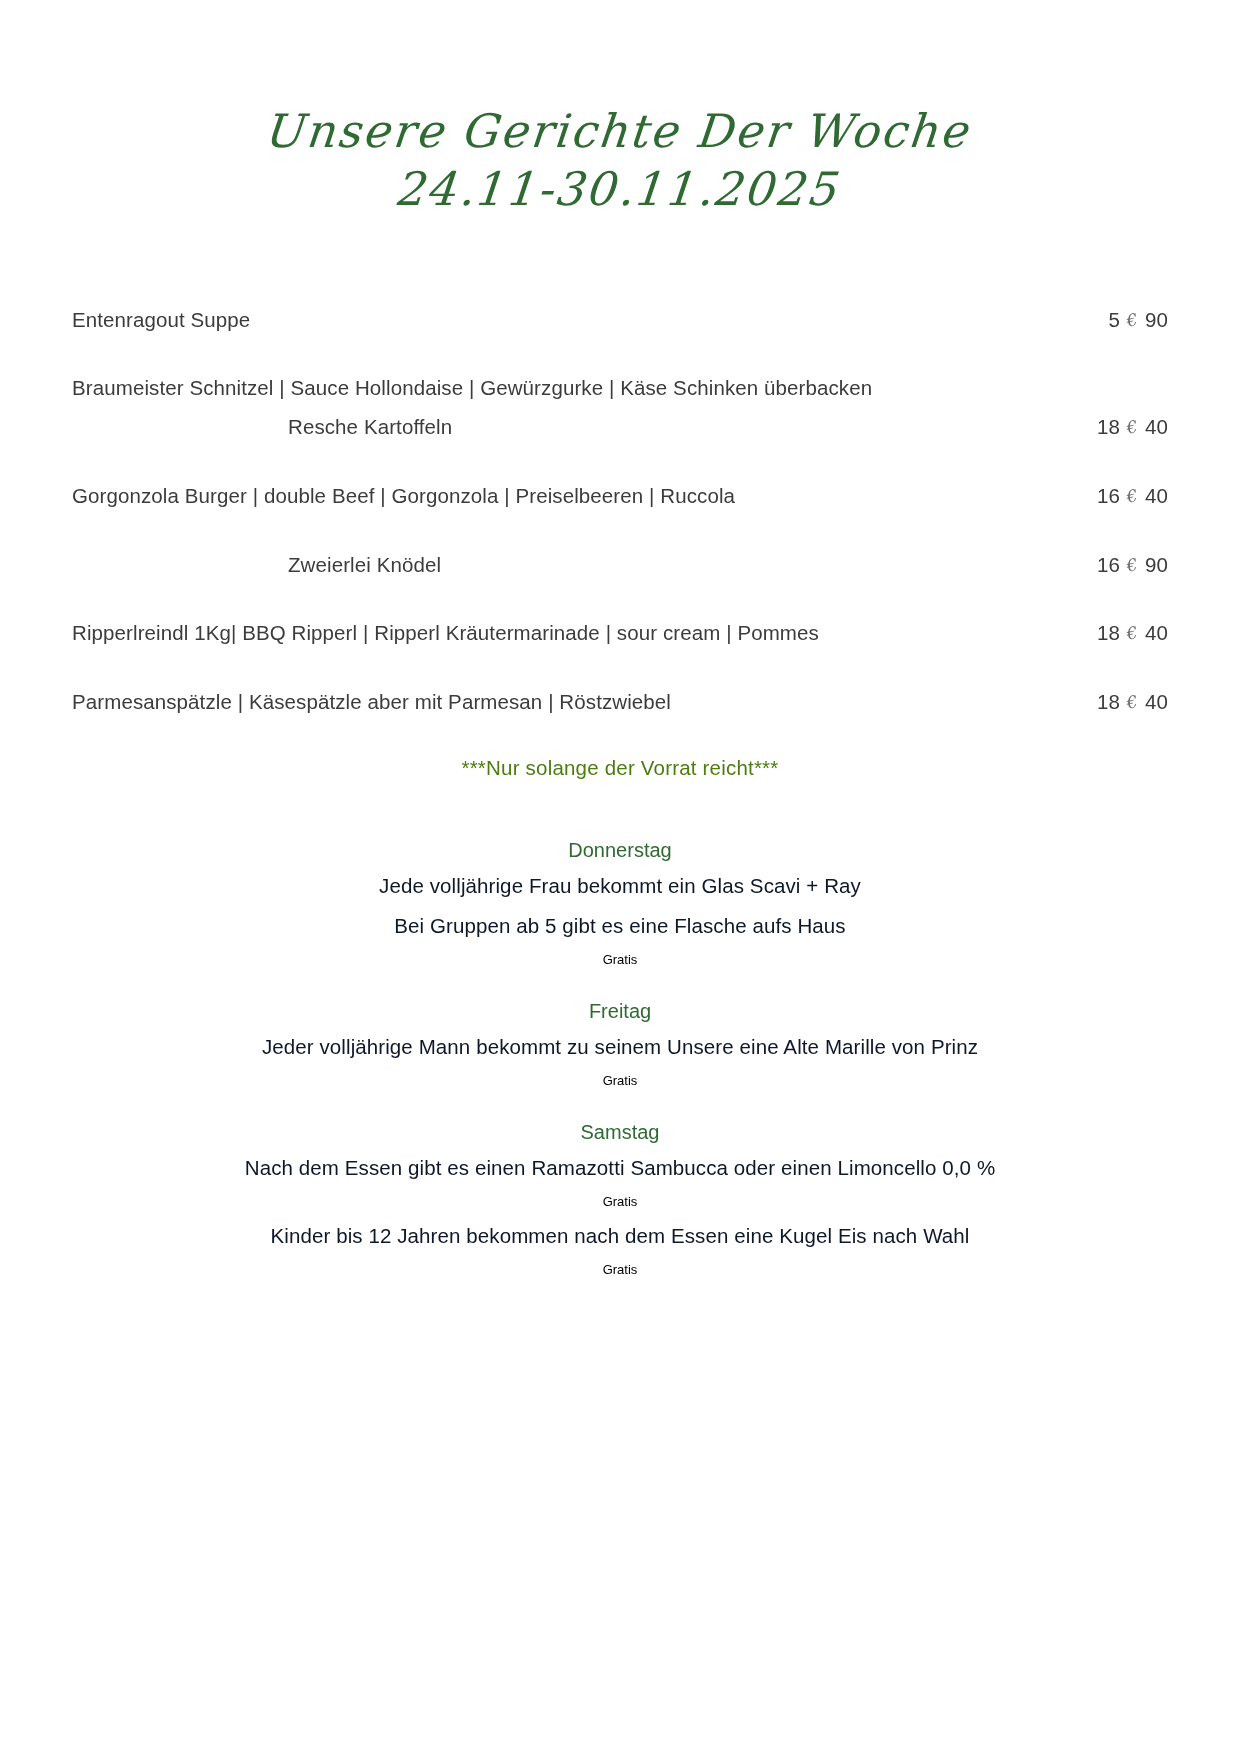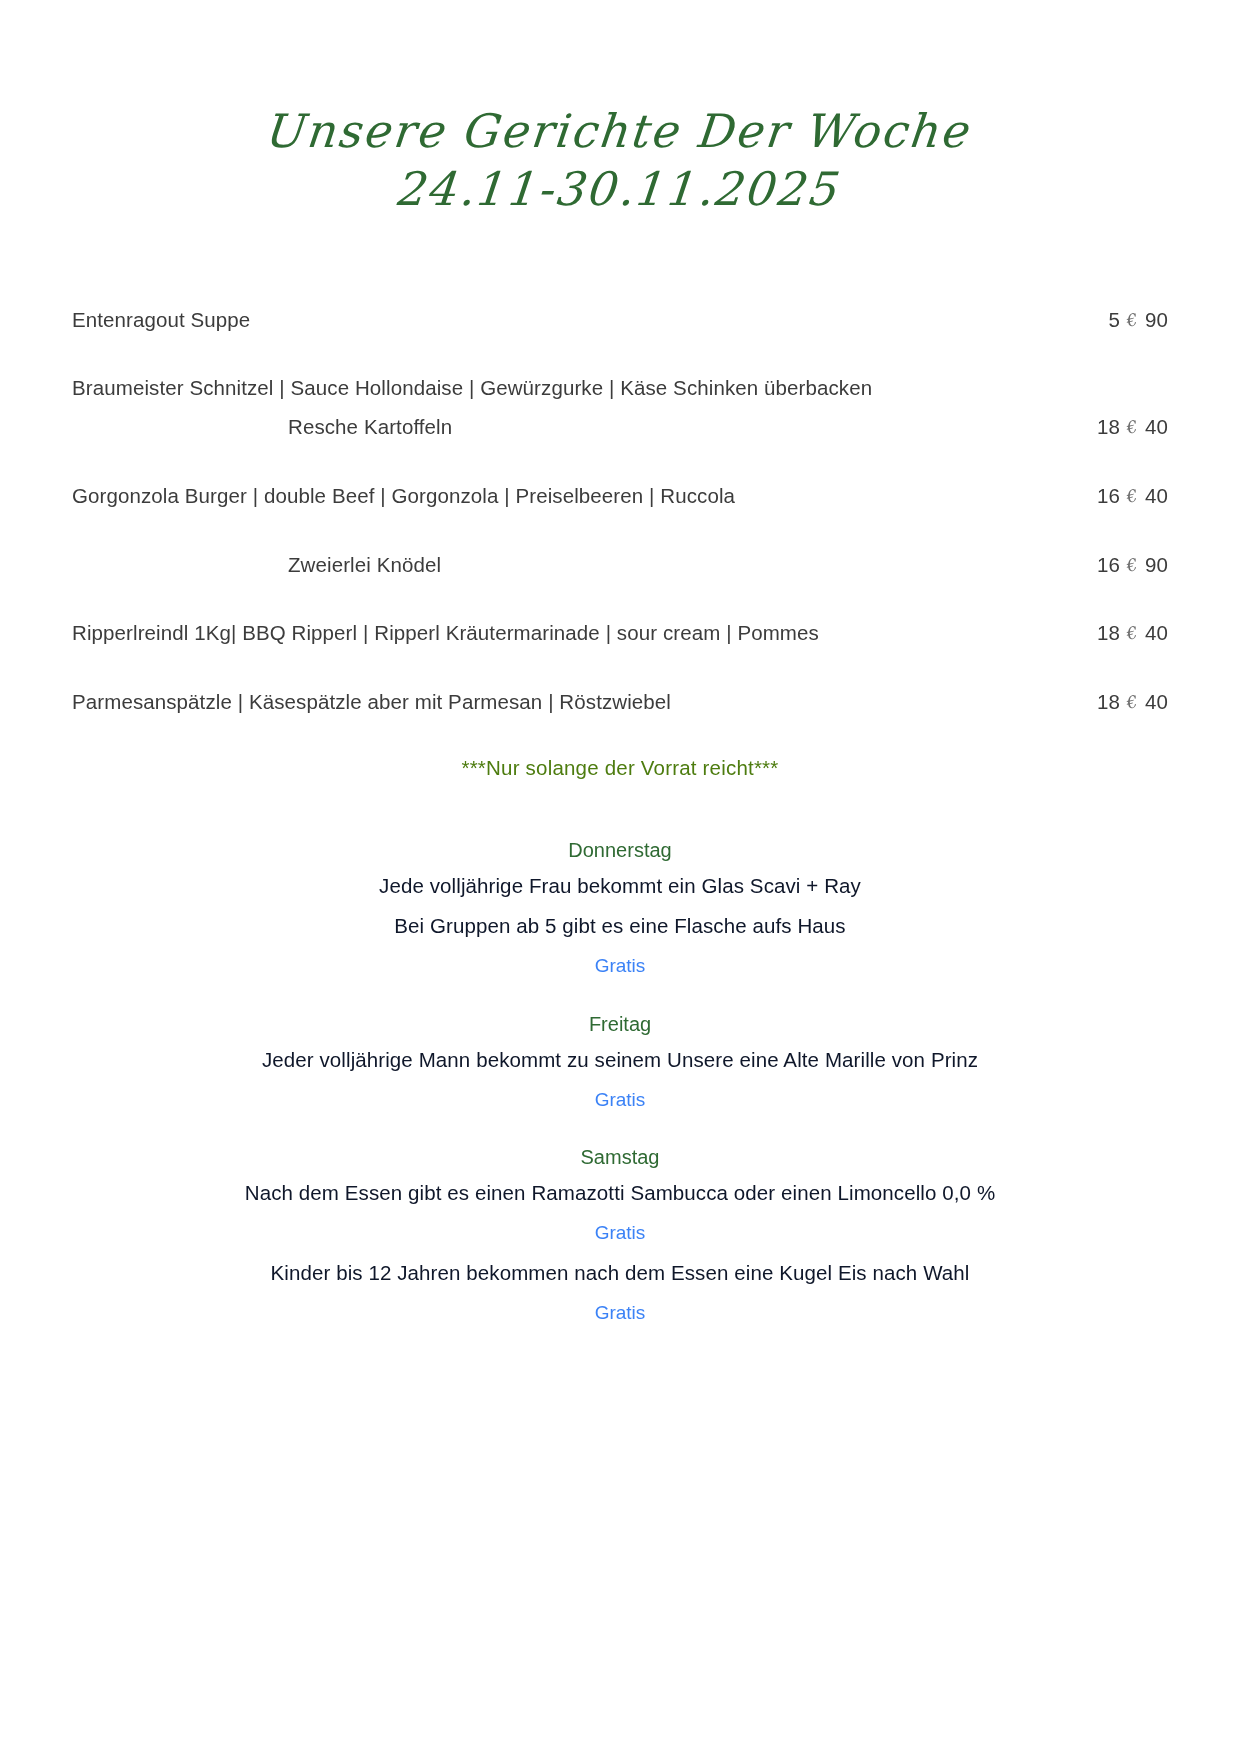--- a/index.html
+++ b/index.html
@@ -121,22 +121,22 @@
   .special-day:first-child {
     margin-top: 12px;
   }
   .special-text {
     font-size: 20.5px;
     color: #0f172a;
     line-height: 1.95;
     letter-spacing: 0.1px;
   }
   .special-free {
-    font-size: 19px;
-    color: #3b82f6;
+    font-size: 13px;
+    color: #000000;
     line-height: 2.1;
   }
 </style>
 </head>
 <body>
 
 <div class="page">
 
   <div class="header">
     <div class="header-title">Unsere Gerichte Der Woche</div>

